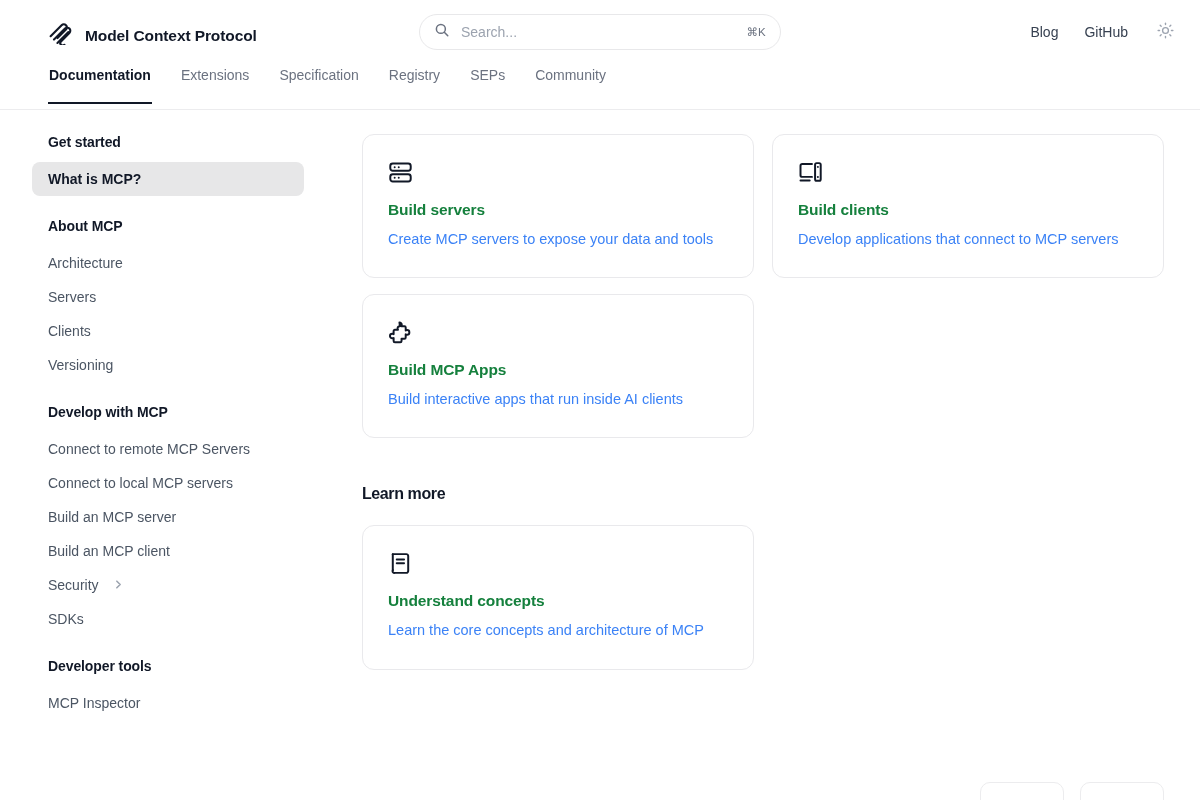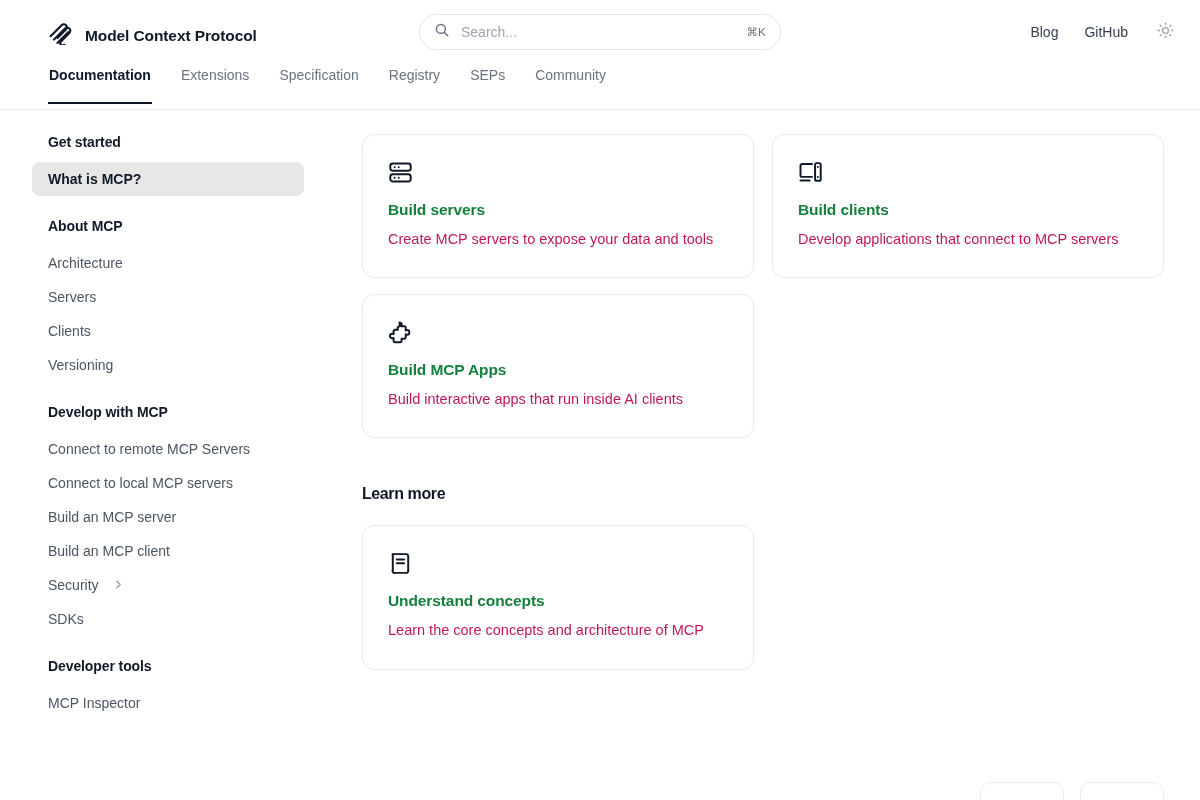--- a/index.html
+++ b/index.html
@@ -213,21 +213,21 @@
   .card-title {
     font-size: 15.5px;
     font-weight: 700;
     color: #15803d;
     margin-bottom: 8px;
     letter-spacing: -0.1px;
   }
   .card-desc {
     font-size: 14.5px;
     line-height: 1.67;
-    color: #be185d;
+    color: #3b82f6;
   }
 
   .section-title {
     font-size: 16px;
     font-weight: 700;
     color: #111827;
     letter-spacing: -0.4px;
     margin: 47px 0 22px 0;
   }
   .single-grid {

